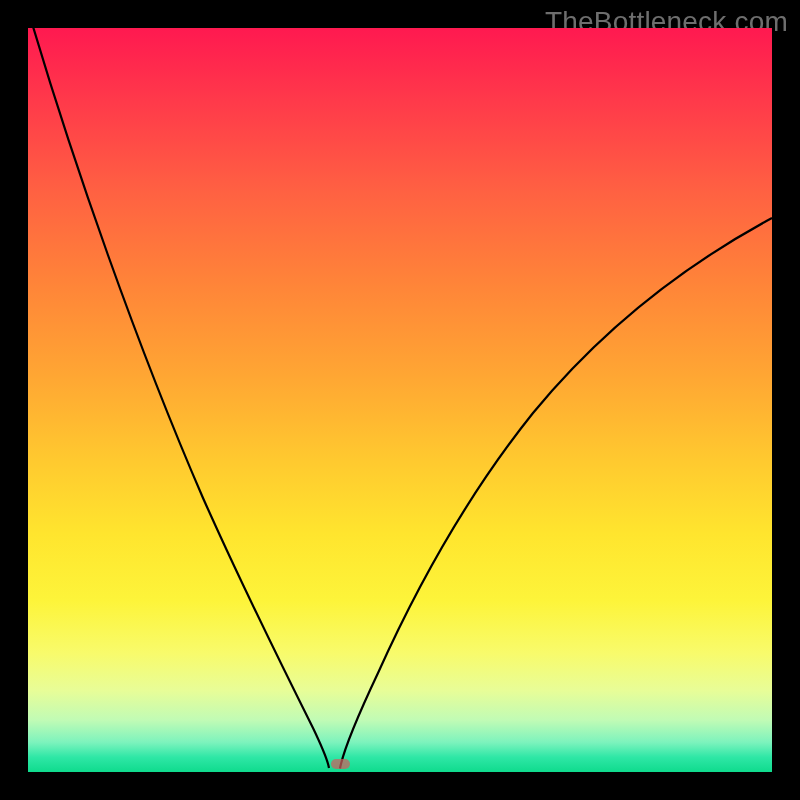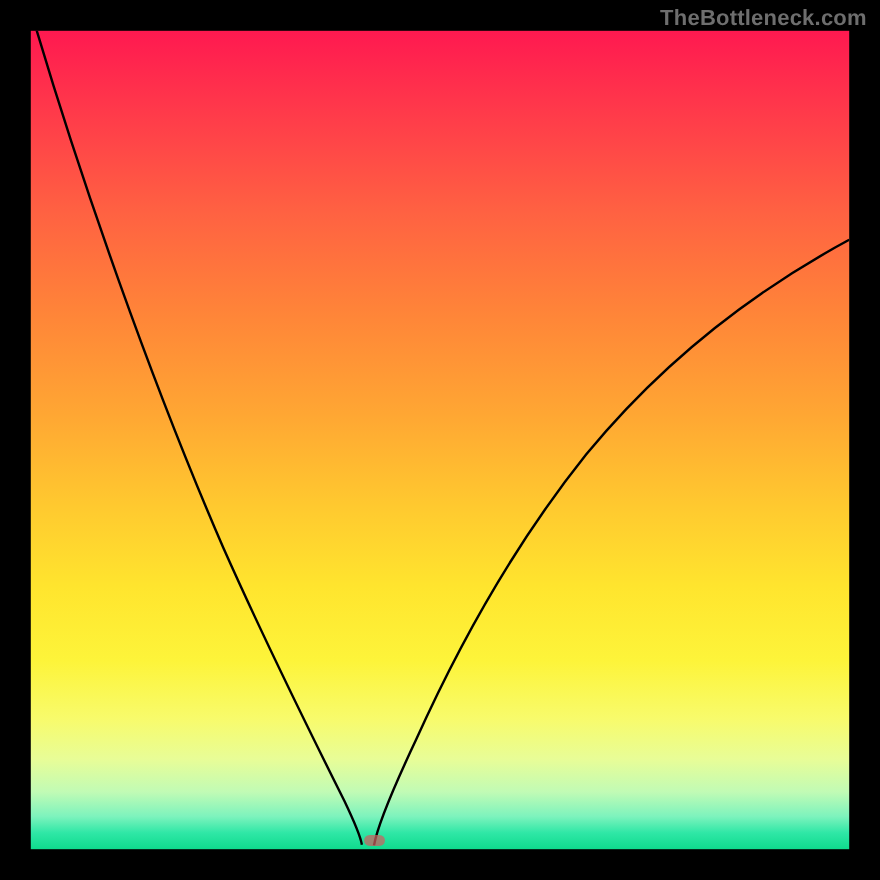--- a/index.html
+++ b/index.html
@@ -39,22 +39,22 @@
       #c1fbb5 93%,
       #7df3bd 96%,
       #2fe7a6 98%,
       #0fdb8d 100%);
   }
   .credit {
     position: absolute;
     top: 6px;
     right: 12px;
     color: #6e6e6e;
-    font-size: 20px;
-    font-weight: 700;
+    font-size: 28px;
+    font-weight: 400;
     letter-spacing: 0.2px;
     margin-left: 28px;
   }
   svg.curve {
     position: absolute;
     left: 0;
     top: 0;
     width: 744px;
     height: 744px;
   }

